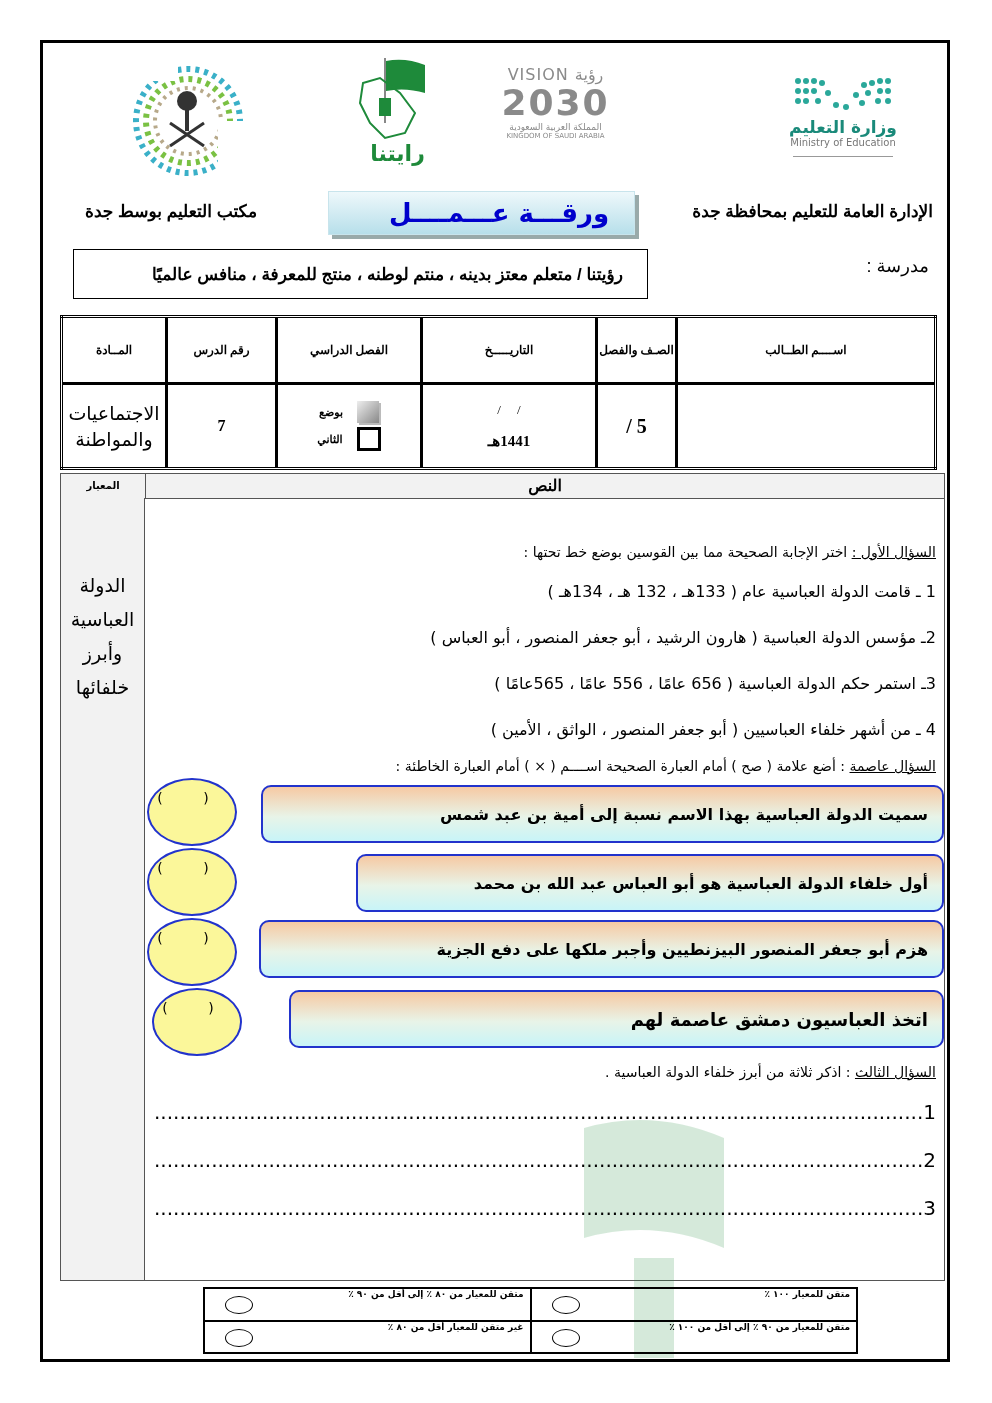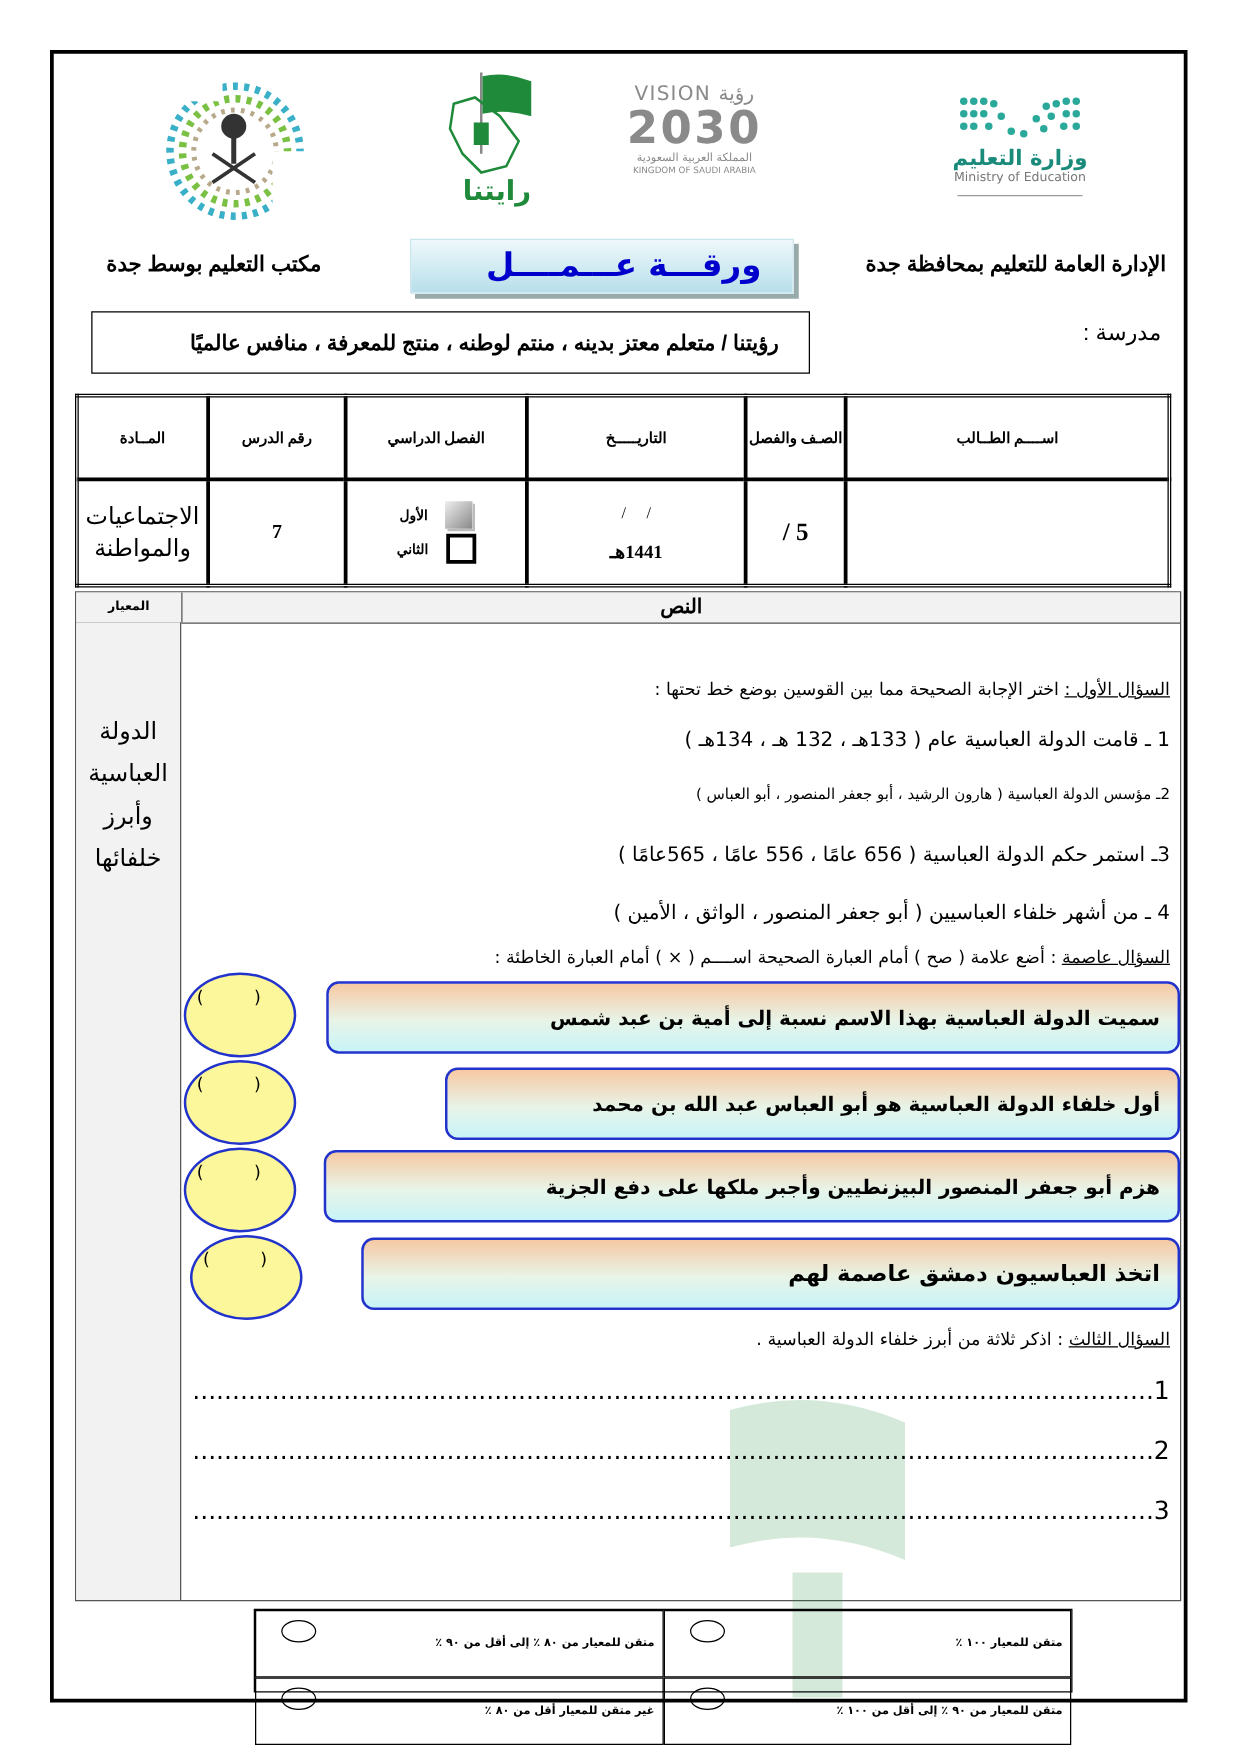--- a/index.html
+++ b/index.html
@@ -3,21 +3,21 @@
 <meta charset="utf-8">
 <style>
   html, body { margin:0; padding:0; background:#fff; }
   body { width:992px; height:1403px; position:relative; font-family:"DejaVu Sans", sans-serif; color:#000; overflow:hidden; }
   .page { position:absolute; left:40px; top:40px; width:910px; height:1322px; border:3px solid #000; box-sizing:border-box; }
   .abs { position:absolute; }
   
   .logo-emblem { left:85px; top:18px; width:120px; height:120px; }
   .logo-rayatna { left:312px; top:10px; width:85px; height:120px; }
   .logo-vision { left:445px; top:22px; width:135px; height:88px; }
-  .logo-moe { left:698px; top:30px; width:150px; height:110px; }
+  .logo-moe { left:725px; top:30px; width:150px; height:110px; }
   .head-right { right:14px; top:158px; font-family:"Liberation Sans", sans-serif; font-weight:bold; font-size:17px; direction:rtl; }
   .head-left { left:42px; top:158px; font-family:"Liberation Sans", sans-serif; font-weight:bold; font-size:17px; direction:rtl; }
   .title-box { left:285px; top:148px; width:305px; height:42px; background:linear-gradient(#eef8fb,#b7dfea); box-shadow:4px 4px 0 #9aa; border:1px solid #c8e4ec; display:flex; align-items:center; justify-content:center; direction:rtl; }
   .title-box span { color:#0000cc; font-size:26px; font-weight:bold; font-family:"DejaVu Sans", sans-serif; letter-spacing:6px;margin-left:35px; }
   .school-label { right:18px; top:212px; font-size:18px; direction:rtl; font-family:"Liberation Sans", sans-serif; }
   .vision-box { left:30px; top:206px; width:575px; height:50px; border:1.5px solid #000; box-sizing:border-box; display:flex; align-items:center; justify-content:flex-start; direction:rtl; padding-right:24px; font-family:"Liberation Sans", sans-serif; font-weight:bold; font-size:17px; }
   
   .info-table { left:17px; top:272px; width:877px; height:155px; border:3px double #000; box-sizing:border-box; border-collapse:collapse; direction:rtl; position:absolute; }
   .info-table td { border:3px solid #000; text-align:center; font-family:"Liberation Serif", serif; }
   .info-table tr.h td { height:62px; font-size:12px; font-weight:bold; }
@@ -35,21 +35,21 @@
   .crit-cell { left:0; top:24px; width:84px; height:782px; background:#f2f2f2; border-right:1px solid #555; box-sizing:border-box; }
   .crit-text { text-align:center; font-size:19px; line-height:34px; margin-top:70px; }
   .content { right:0; top:24px; width:800px; height:782px; }
   .ln { position:absolute; right:8px; font-family:"DejaVu Sans", sans-serif; font-size:14px; white-space:nowrap; direction:rtl; }
   .ln .u { text-decoration:underline; }
   .tf { position:absolute; height:58px; border:2.5px solid #2233cc; border-radius:10px; background:linear-gradient(#f6c9a3,#e8f4e8 55%,#c8f4f8); box-sizing:border-box; display:flex; align-items:center; direction:rtl; padding:0 14px; font-weight:bold; font-family:"DejaVu Sans", sans-serif; font-size:16px; }
   .oval { position:absolute; width:90px; height:68px; border:2.5px solid #2233cc; border-radius:50%; background:#fbf79a; box-sizing:border-box; display:flex; align-items:flex-start; justify-content:center; padding-top:10px; font-size:14px; letter-spacing:18px; }
   .dots { position:absolute; right:8px; width:780px; direction:rtl; font-size:20px; white-space:nowrap; overflow:hidden; font-family:"DejaVu Sans", sans-serif; }
   
   .rubric { left:160px; top:1244px; width:655px; height:67px; border:1.5px solid #000; box-sizing:border-box; display:grid; grid-template-columns:1fr 1fr; grid-template-rows:1fr 1fr; direction:rtl; position:absolute; }
-  .rubric > div { border:1px solid #000; position:relative; font-size:9px; font-weight:bold; padding:21px 6px; }
+  .rubric > div { border:1px solid #000; position:relative; font-size:9px; font-weight:bold; padding:0 6px; }
   .rubric .ring { position:absolute; left:20px; top:7px; width:26px; height:16px; border:1.5px solid #000; border-radius:50%; }
   .watermark { position:absolute; left:430px; top:610px; width:160px; height:260px; opacity:0.18; }
 </style>
 </head>
 <body>
 
 <div class="page">
 
   <svg class="abs logo-emblem" viewBox="0 0 120 120">
     <g fill="none">
@@ -139,21 +139,21 @@
     <tr class="v">
       <td></td>
       <td class="bignum">5 /</td>
       <td>
         <div style="font-size:13px;white-space:pre;margin-bottom:14px;">/     /</div>
         <div style="font-size:15px;font-weight:bold;">1441هـ</div>
       </td>
       <td>
         <div class="chk-row">
           <span class="chk grey"></span>
-          <span>الأول</span>
+          <span>بوضع</span>
         </div>
         <div class="chk-row">
           <span class="chk"></span>
           <span>الثاني</span>
         </div>
       </td>
       <td class="bignum" style="font-size:16px;">7</td>
       <td class="subject">
         <div>الاجتماعيات</div>
         <div>والمواطنة</div>
@@ -180,21 +180,21 @@
     <div class="abs content">
       <svg class="watermark" viewBox="0 0 160 260">
         <path d="M10 20 Q80 0 150 30 L150 140 Q80 110 10 130 Z" fill="#1e8a3a"></path>
         <rect x="60" y="150" width="40" height="100" fill="#1e8a3a"></rect>
       </svg>
 
       <div class="ln" style="top:46px;">
         <span class="u">السؤال الأول :</span><span>  اختر الإجابة الصحيحة  مما بين القوسين بوضع خط تحتها :</span>
       </div>
       <div class="ln big" style="top:84px;font-size:16px;">1 ـ قامت الدولة العباسية  عام ( 133هـ ، 132 هـ  ، 134هـ )</div>
-      <div class="ln" style="top:130px;font-size:12px;">2ـ مؤسس الدولة العباسية  ( هارون الرشيد  ، أبو جعفر المنصور   ، أبو العباس  )</div>
+      <div class="ln" style="top:130px;font-size:16px;">2ـ مؤسس الدولة العباسية  ( هارون الرشيد  ، أبو جعفر المنصور   ، أبو العباس  )</div>
       <div class="ln" style="top:176px;font-size:16px;">3ـ استمر  حكم الدولة العباسية   ( 656 عامًا ، 556 عامًا ،  565عامًا )</div>
       <div class="ln" style="top:222px;font-size:16px;">4 ـ من أشهر خلفاء العباسيين  ( أبو جعفر المنصور  ،  الواثق  ، الأمين  )</div>
 
       <div class="ln" style="top:260px;">
         <span class="u">السؤال عاصمة</span><span> :  أضع  علامة ( صح ) أمام العبارة الصحيحة اســــم ( × ) أمام العبارة الخاطئة :</span>
       </div>
 
       <div class="tf" style="right:0;top:287px;width:683px;">سميت الدولة العباسية  بهذا الاسم نسبة إلى أمية بن عبد  شمس</div>
       <div class="oval" style="left:3px;top:280px;">(   )</div>
 

